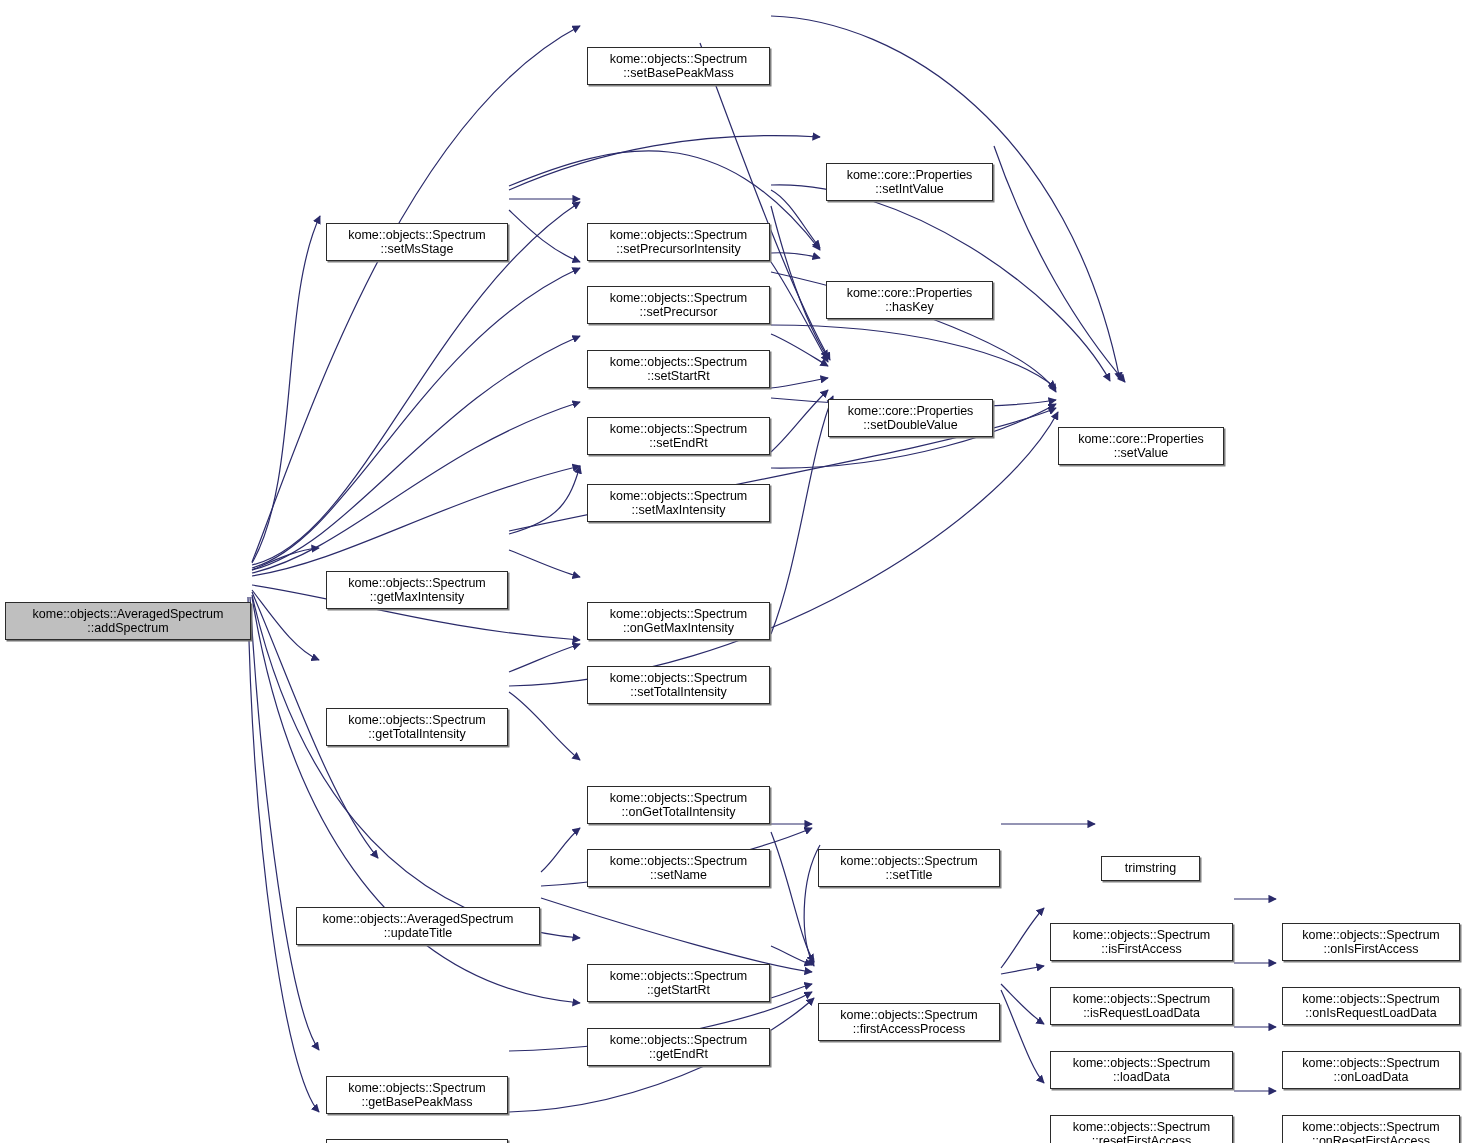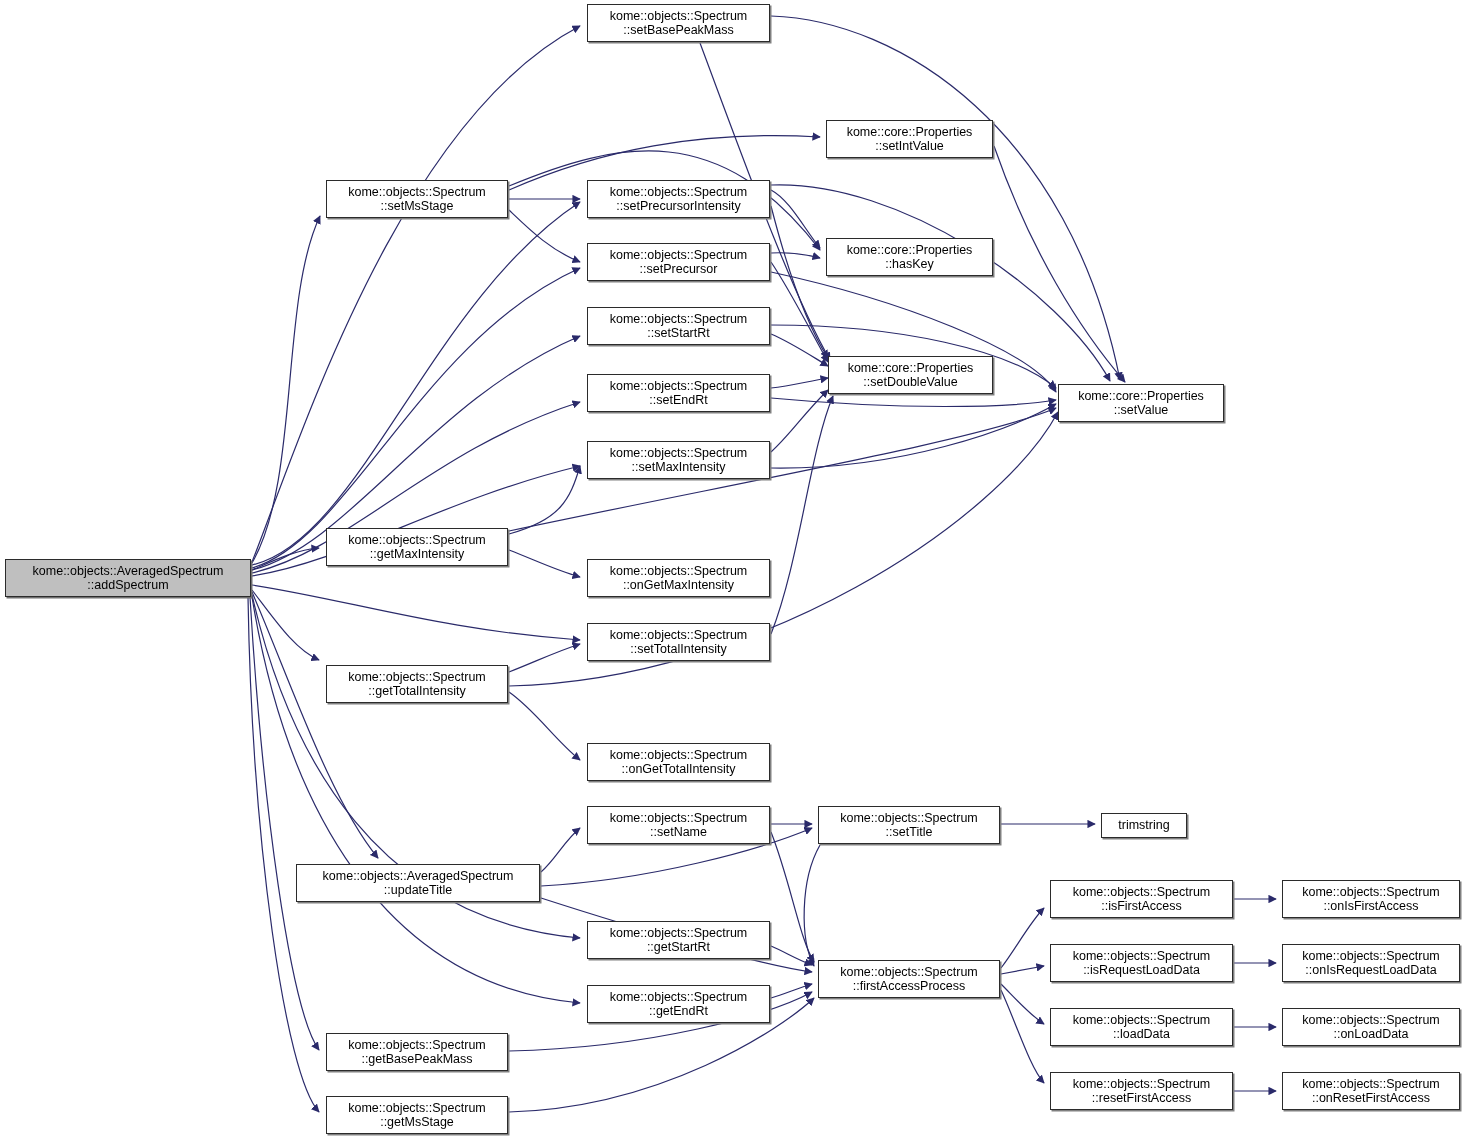--- a/index.html
+++ b/index.html
@@ -3,21 +3,21 @@
 <meta charset="utf-8">
 <style>
   html,body{margin:0;padding:0;background:#ffffff;}
   body{width:1472px;height:1143px;font-family:"Liberation Sans",sans-serif;}
   #graph{position:relative;width:1472px;height:1143px;overflow:hidden;}
   svg.edges{position:absolute;left:0;top:0;width:1472px;height:1143px;}
   .node{position:absolute;box-sizing:border-box;border:1px solid #2b2b2b;
         background:#ffffff;display:flex;align-items:center;justify-content:center;
         text-align:center;line-height:1.15;color:#000000;
         font-family:"Liberation Sans",sans-serif;font-size:12.5px;
-        box-shadow:1.5px 1.5px 0 0 #808080;}
+        box-shadow:1.5px 1.5px 0 0 #808080;margin-top:43px;}
   .node.root{background:#bfbfbf;box-shadow:1.5px 1.5px 0 0 #707070;}
   .node span{display:block;padding:0 3px;white-space:pre-line;}
 </style>
 </head>
 <body>
 
 <div id="graph">
   <svg class="edges" viewBox="0 0 1472 1143" preserveAspectRatio="none">
     <defs>
       <marker id="ah" viewBox="0 0 10 10" refX="9" refY="5" markerWidth="7" markerHeight="7" orient="auto-start-reverse">
@@ -157,21 +157,21 @@
 ::onGetTotalIntensity</span>
       </div>
       <div class="node" style="left: 587px; top: 806px; width: 183px; height: 38px;">
         <span>kome::objects::Spectrum
 ::setName</span>
       </div>
       <div class="node" style="left: 818px; top: 806px; width: 182px; height: 38px;">
         <span>kome::objects::Spectrum
 ::setTitle</span>
       </div>
-      <div class="node" style="left: 1101px; top: 813px; width: 86px; height: 25px;">
+      <div class="node" style="left: 1101px; top: 813px; width: 99px; height: 25px;">
         <span>trimstring</span>
       </div>
       <div class="node" style="left: 296px; top: 864px; width: 244px; height: 38px;">
         <span>kome::objects::AveragedSpectrum
 ::updateTitle</span>
       </div>
       <div class="node" style="left: 1050px; top: 880px; width: 183px; height: 38px;">
         <span>kome::objects::Spectrum
 ::isFirstAccess</span>
       </div>

